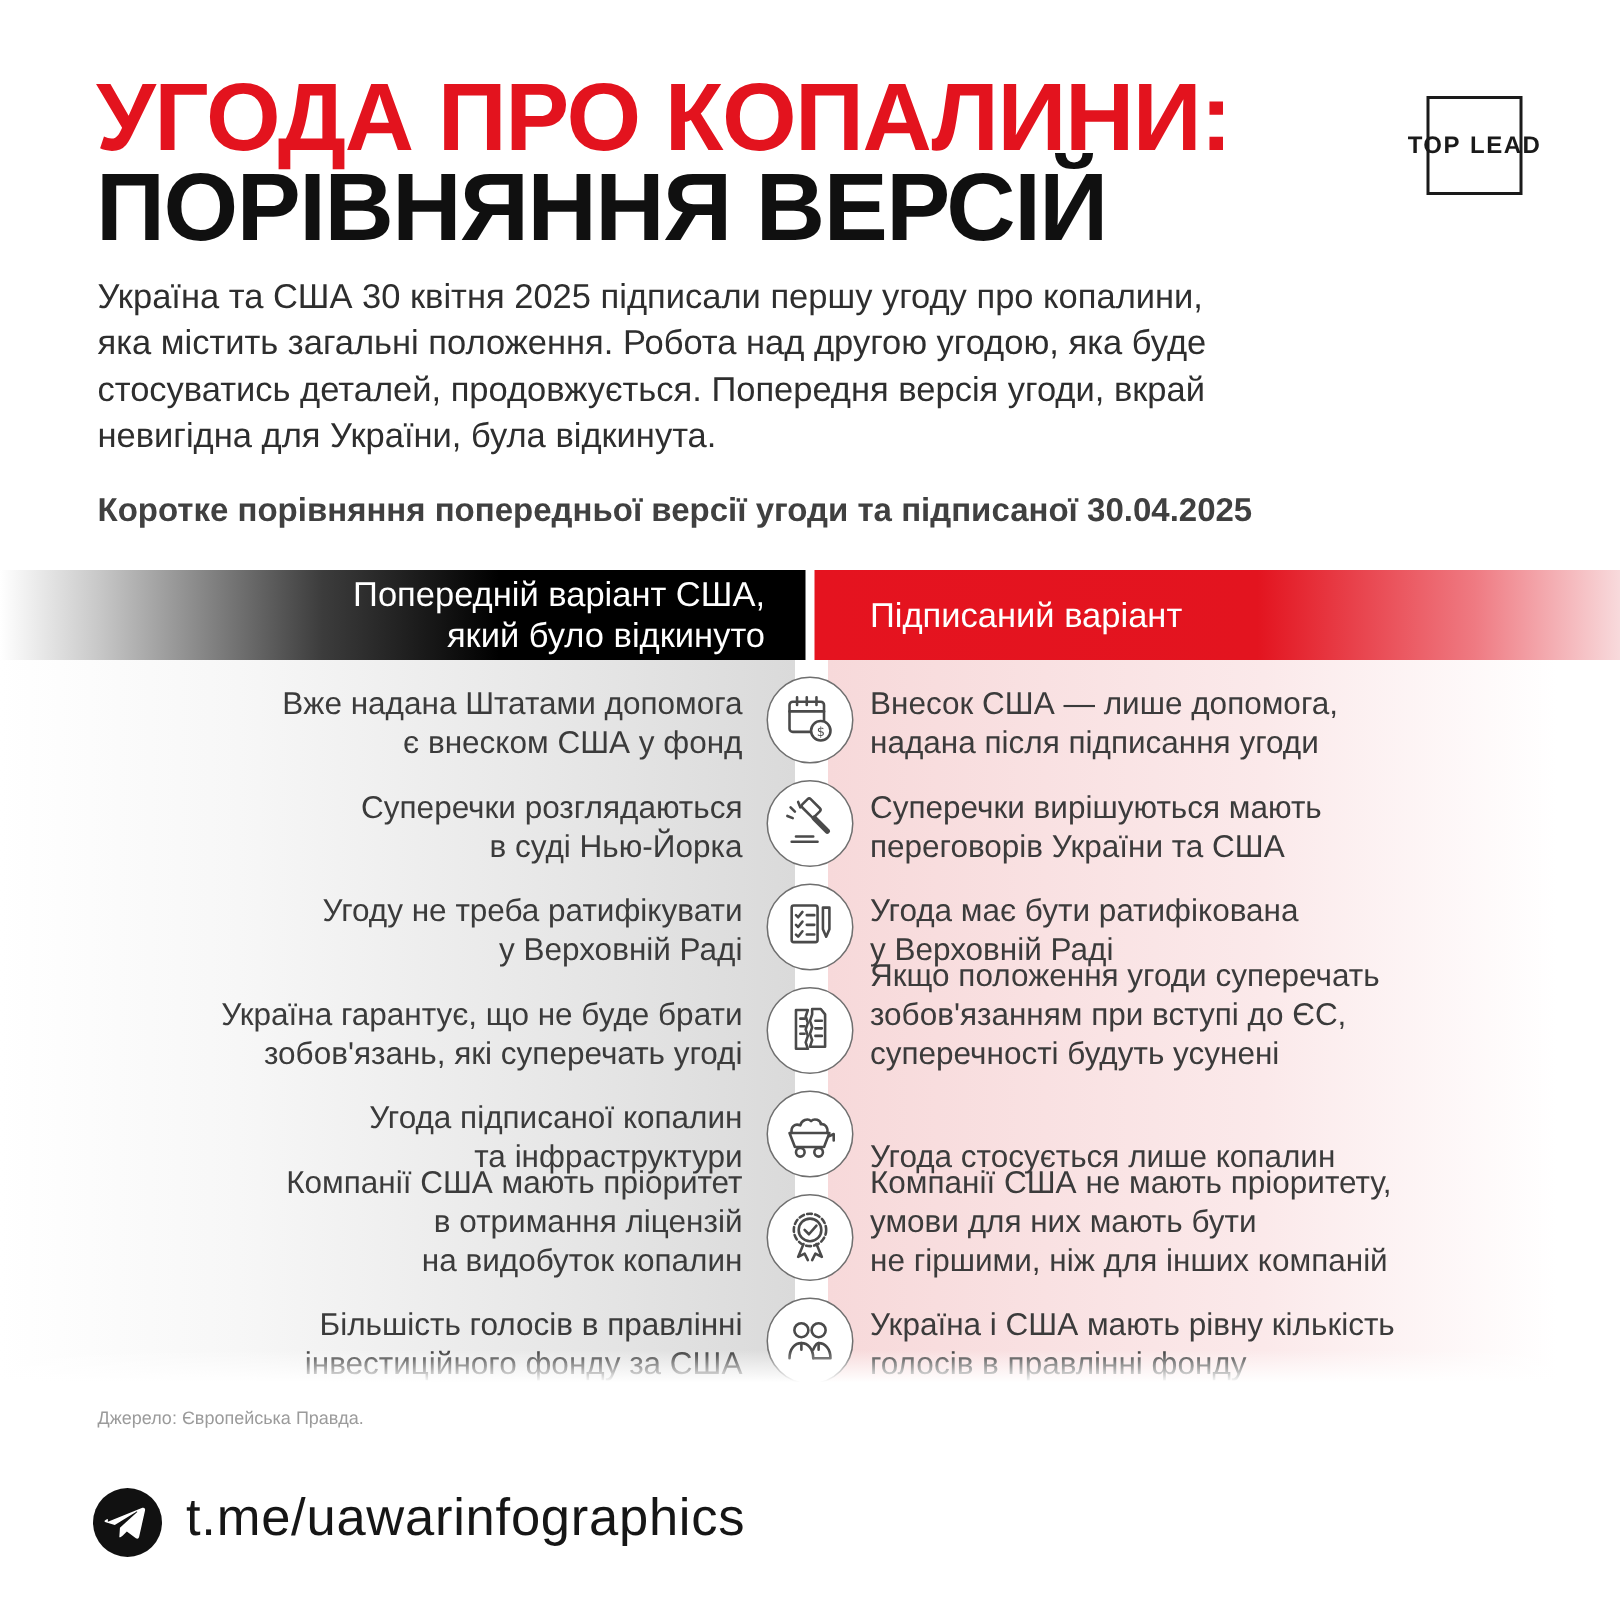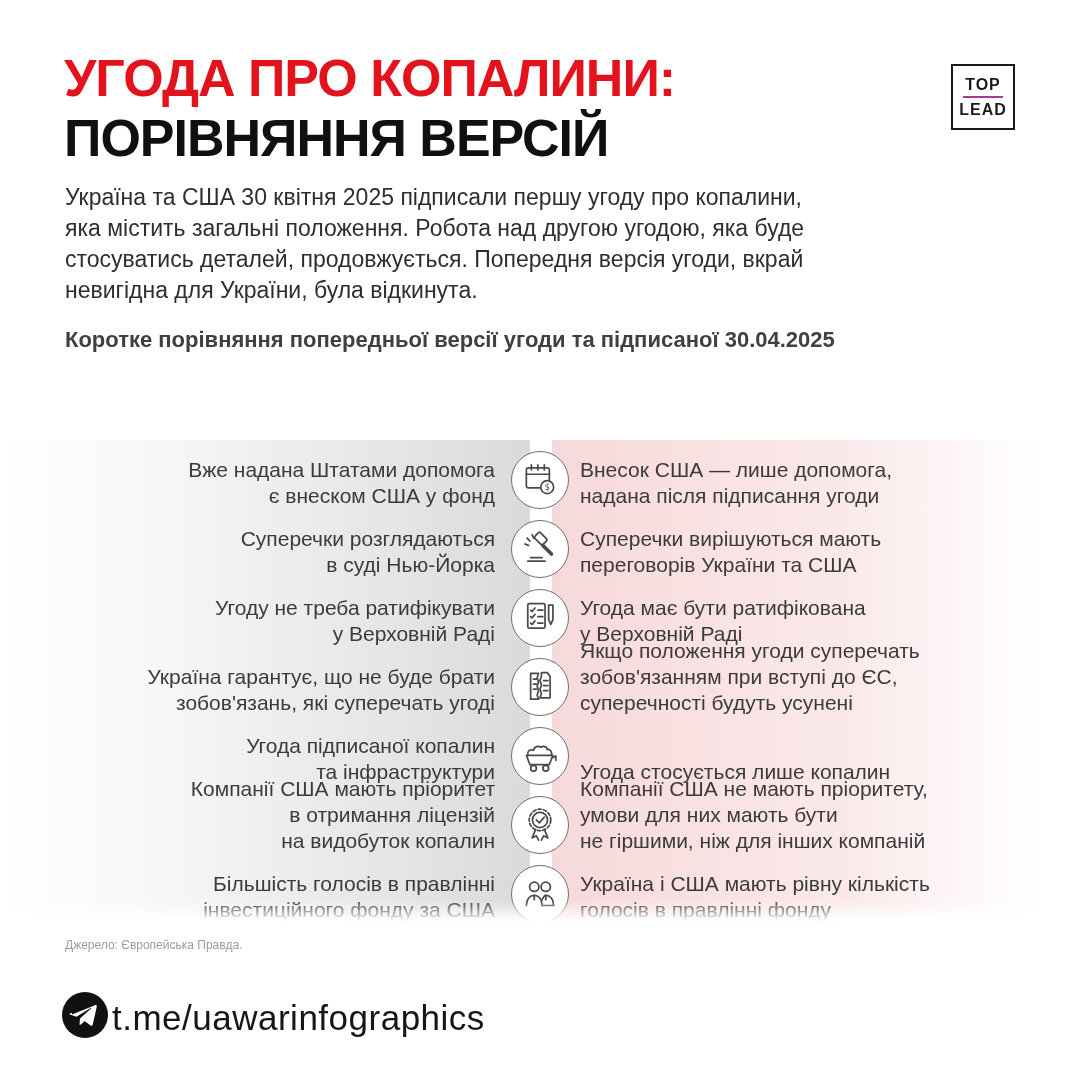--- a/index.html
+++ b/index.html
@@ -2,26 +2,26 @@
 <html><head>
 <meta charset="utf-8">
 <style>
   html,body{margin:0;padding:0;background:#fff;}
   .page{
     position:relative;width:1080px;height:1080px;background:#fff;overflow:hidden;
     font-family:"Liberation Sans",sans-serif;color:#222;
   }
   
   .title{position:absolute;left:64px;top:48px;margin:0;font-weight:800;
-    font-size:52px;line-height:60px;letter-spacing:-1px;}
+    font-size:64px;line-height:60px;letter-spacing:-1px;}
   .title .t-red{display:block;color:#e3131e;}
   .title .t-black{display:block;color:#101010;}
   
   .logo{position:absolute;left:951px;top:64px;width:60px;height:62px;
-    border:2px solid #1a1a1a;display:flex;flex-direction:column;align-items:center;
+    border:2px solid #1a1a1a;display:flex;flex-direction:row;align-items:center;
     justify-content:center;gap:3px;background:#fff;}
   .logo span{font-size:16px;font-weight:600;letter-spacing:1px;color:#1a1a1a;line-height:17px;}
   .logo-divider{width:40px;height:2px;background:#a23a97;}
   
   .intro{position:absolute;left:65px;top:182px;margin:0;width:920px;
     font-size:23px;line-height:31px;color:#2e2e2e;white-space:pre-line;}
   .subtitle{position:absolute;left:65px;top:327px;margin:0;font-size:22px;
     font-weight:700;color:#404040;}
   
   .thead{position:absolute;left:0;top:380px;width:1080px;height:60px;}
@@ -47,21 +47,21 @@
   .cell.left{width:505px;box-sizing:border-box;padding-right:10px;text-align:right;}
   .iconbox{width:70px;display:flex;align-items:center;justify-content:center;}
   .cell.right{flex:1;box-sizing:border-box;padding-left:5px;}
   .circle{width:58px;height:58px;border-radius:50%;background:#fff;
     border:1.5px solid #6f6f6f;display:flex;align-items:center;justify-content:center;
     box-sizing:border-box;flex:none;}
   .circle svg{width:46px;height:46px;stroke:#4a4a4a;fill:none;
     stroke-width:2.4;stroke-linecap:round;stroke-linejoin:round;}
   
   .source{position:absolute;left:65px;top:938px;margin:0;font-size:12px;color:#9b9b9b;}
-  .footer{position:absolute;left:62px;top:992px;display:flex;align-items:flex-end;gap:4px;cursor:pointer;}
+  .footer{position:absolute;left:62px;top:992px;display:flex;align-items:flex-start;gap:16px;cursor:pointer;}
   .tg{width:46px;height:46px;flex:none;display:block;}
   .tg svg{width:46px;height:46px;display:block;}
   .footer .handle{font-size:35px;color:#161616;letter-spacing:0.5px;}
 </style>
 </head>
 <body>
 
 <div class="page">
 
   <div class="logo">
@@ -74,20 +74,25 @@
     <span class="t-red">УГОДА ПРО КОПАЛИНИ:</span>
     <span class="t-black">ПОРІВНЯННЯ ВЕРСІЙ</span>
   </h1>
 
   <p class="intro">Україна та США 30 квітня 2025 підписали першу угоду про копалини,
 яка містить загальні положення. Робота над другою угодою, яка буде
 стосуватись деталей, продовжується.  Попередня версія угоди, вкрай
 невигідна для України, була відкинута.</p>
   <p class="subtitle">Коротке порівняння попередньої версії угоди та підписаної 30.04.2025</p>
 
+  <div class="thead">
+    <div class="thead-left">Попередній варіант США,
+який було відкинуто</div>
+    <div class="thead-right">Підписаний варіант</div>
+  </div>
 
   <div class="tbody">
 
     <div class="row">
       <div class="cell left">Вже надана Штатами допомога
 є внеском США у фонд</div>
       <div class="iconbox">
         <span class="circle">
           <svg viewBox="0 0 64 64">
             <rect x="13" y="15" width="32" height="28" rx="3"></rect>

